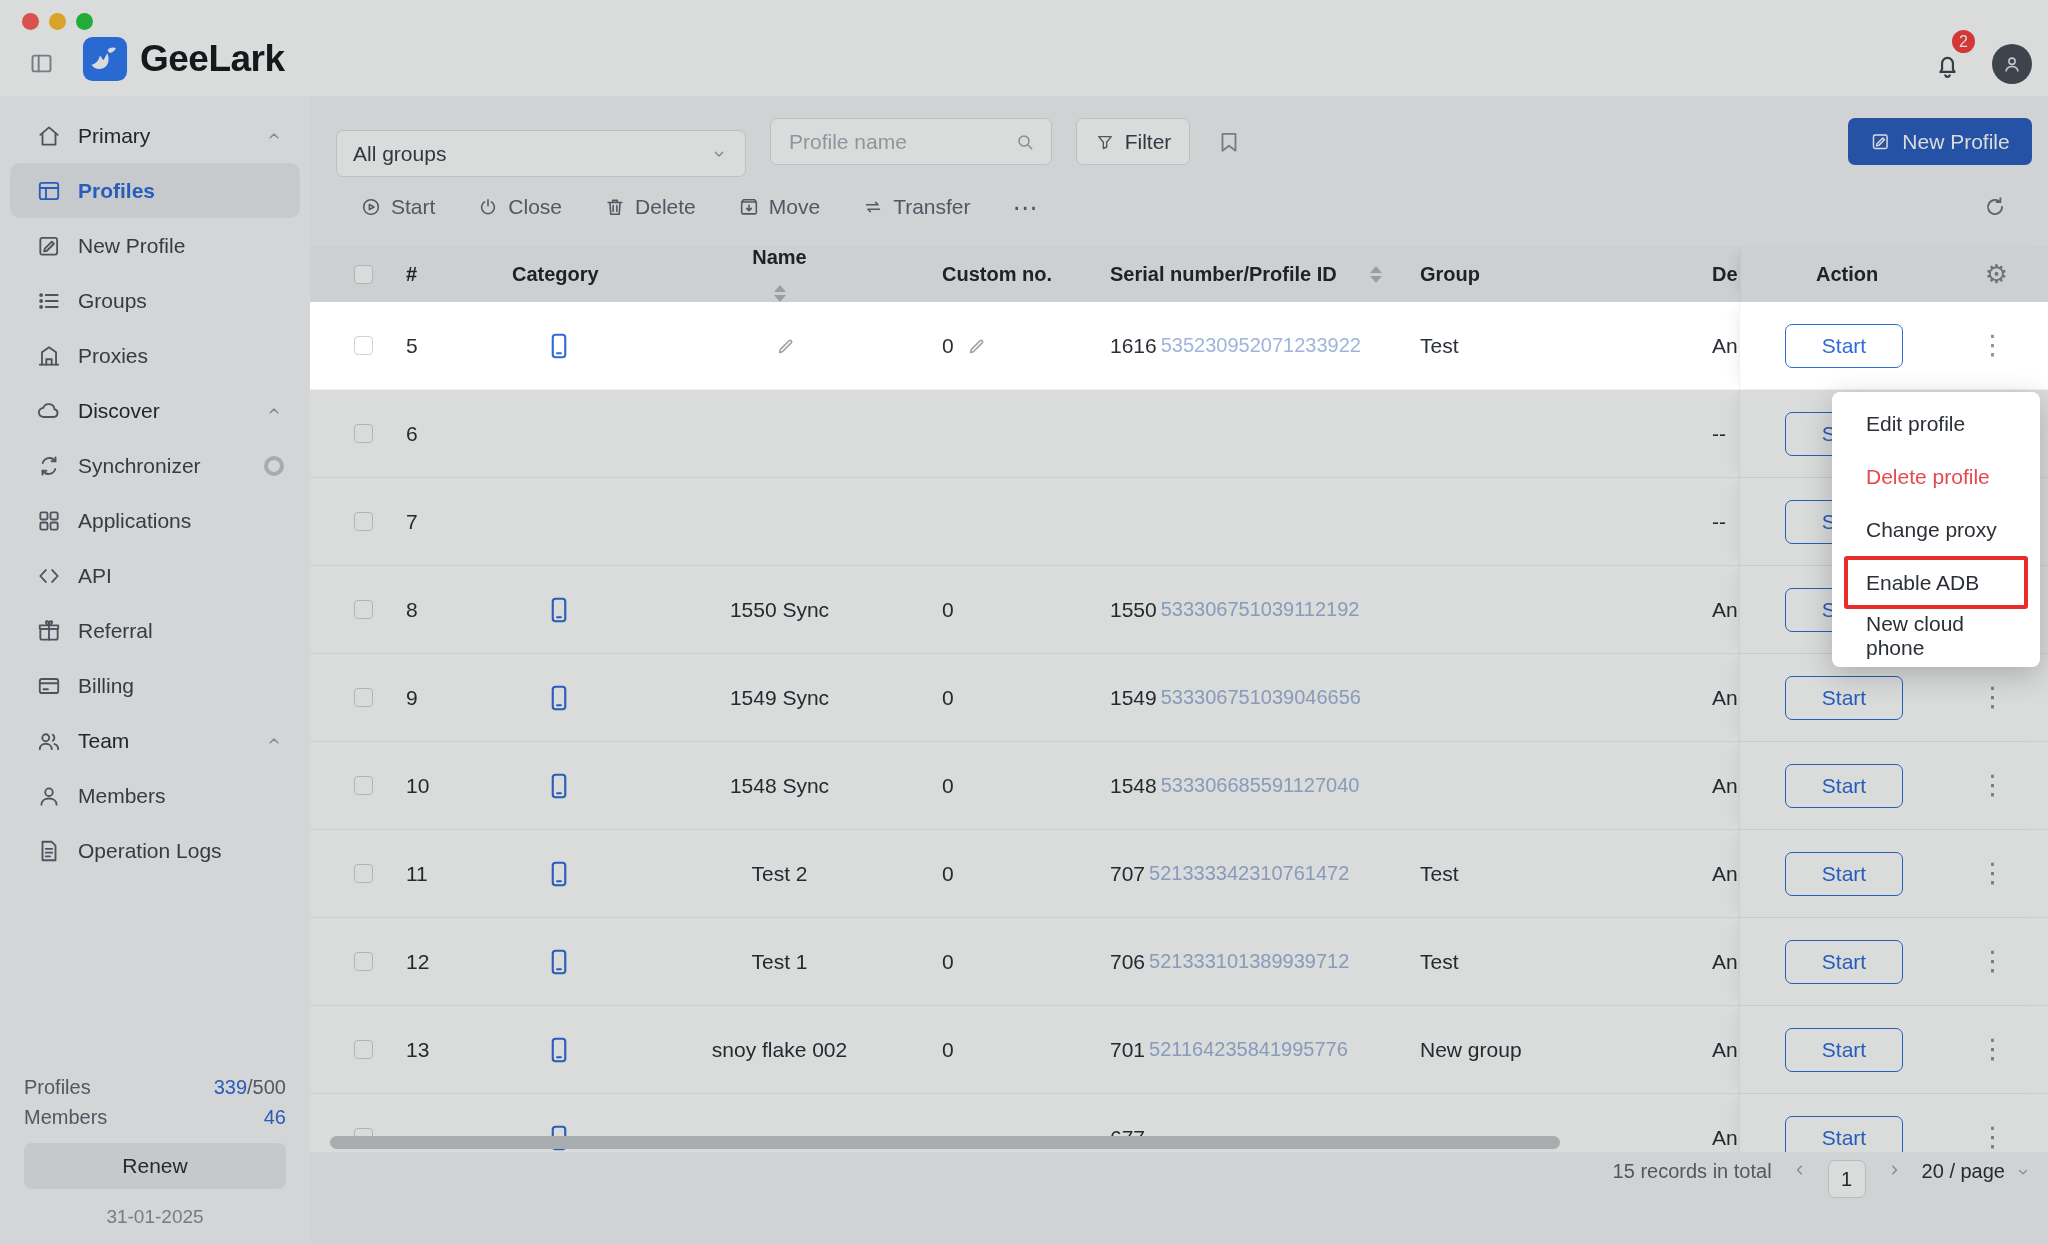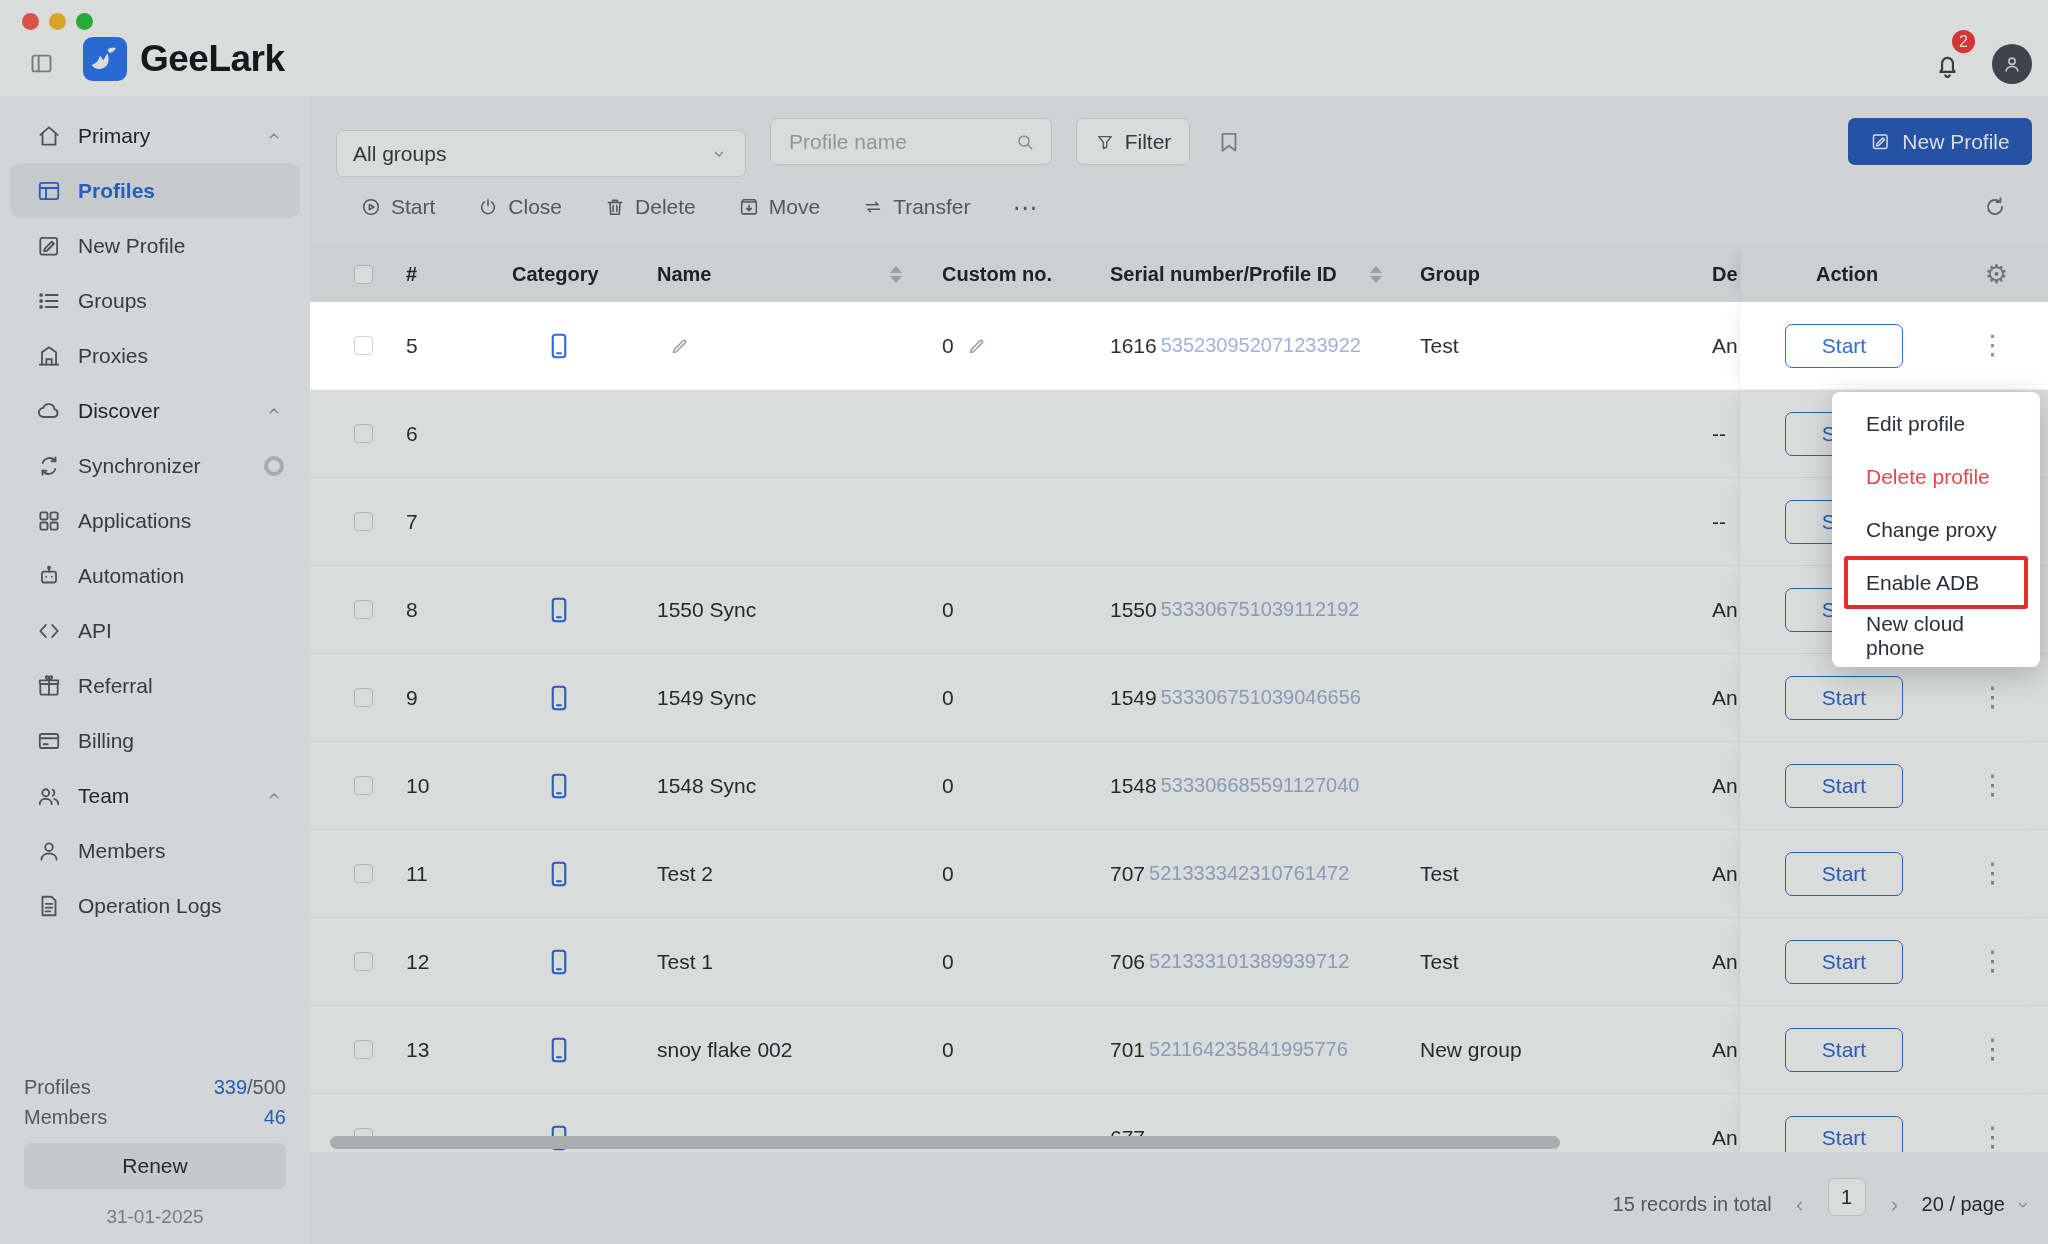--- a/index.html
+++ b/index.html
@@ -72,21 +72,21 @@
   .tb-refresh{margin-left:auto;width:26px;height:26px;color:#6b7280;}
 
   
   .table{position:absolute;left:0;right:0;top:150px;bottom:92px;background:#fff;}
   .thead{position:relative;height:56px;background:#f0f2f4;display:flex;align-items:stretch;
     font-size:20px;font-weight:600;color:#23272e;}
   .cell{display:flex;align-items:center;box-sizing:border-box;}
   .c-check{width:78px;padding-left:44px;}
   .c-num{width:112px;padding-left:18px;}
   .c-cat{width:145px;padding-left:12px;}
-  .c-name{width:285px;padding-left:12px;padding-right:28px;justify-content:space-between;}
+  .c-name{width:285px;padding-left:12px;padding-right:28px;justify-content:space-between;flex-direction:column;}
   .c-custom{width:168px;padding-left:12px;}
   .c-serial{width:310px;padding-left:12px;padding-right:26px;justify-content:space-between;}
   .c-group{width:292px;padding-left:12px;}
   .c-dev{flex:1;padding-left:12px;}
   .row .c-name,.row .c-serial{justify-content:flex-start;}
   .cb{width:19px;height:19px;border:1.5px solid #cfd3d9;border-radius:4px;background:#fff;box-sizing:border-box;flex:none;}
   .sorter{display:inline-flex;flex-direction:column;gap:3px;}
   .sorter i{width:0;height:0;border-left:6px solid transparent;border-right:6px solid transparent;display:block;}
   .sorter .up{border-bottom:7px solid #b3b8bf;}
   .sorter .down{border-top:7px solid #b3b8bf;}
@@ -103,21 +103,21 @@
   .pen{width:22px;height:22px;color:#9aa0a8;margin-left:12px;}
   .row .c-name .pen:first-child{margin-left:8px;}
   .action{position:absolute;right:0;top:0;bottom:0;width:308px;background:#fff;display:flex;align-items:center;
     border-left:1px solid #f0f1f4;box-shadow:-10px 0 14px -8px rgba(0,0,0,0.07);}
   .btn-start{margin-left:45px;width:118px;height:44px;border:1.5px solid var(--accent);color:var(--accent);
     background:#fff;border-radius:7px;font-size:21px;font-family:inherit;display:flex;align-items:center;justify-content:center;}
   .dots{position:absolute;right:42px;color:#8a9099;font-size:27px;line-height:1;}
 
   .hscroll{position:absolute;left:20px;top:1040px;width:1230px;height:13px;background:#c6c9cd;border-radius:7px;z-index:10;}
 
-  .pagination{position:absolute;right:16px;top:1064px;height:56px;display:flex;align-items:flex-end;gap:18px;
+  .pagination{position:absolute;right:16px;top:1064px;height:56px;display:flex;align-items:flex-start;gap:18px;
     font-size:20px;color:#5f6670;}
   .pchev{width:20px;height:20px;color:#9aa0a8;}
   .pgbox{width:38px;height:38px;border:1px solid #d6d9de;border-radius:7px;background:#fff;color:#2b2f36;
     display:flex;align-items:center;justify-content:center;box-sizing:border-box;}
   .page-size{display:flex;align-items:center;gap:9px;color:#2b2f36;}
   .chev-sm{width:18px;height:18px;color:#9aa0a8;}
 
   
   .dim{position:fixed;inset:0;background:rgba(10,12,16,0.15);z-index:50;pointer-events:none;}
   .context-menu{position:absolute;left:1832px;top:392px;width:208px;z-index:70;background:#fff;border-radius:8px;
@@ -256,32 +256,20 @@
             <rect x="4" y="13.4" width="6.6" height="6.6" rx="1.4"></rect>
             <rect x="13.4" y="13.4" width="6.6" height="6.6" rx="1.4"></rect>
           </svg>
         </span>
          <span>Applications</span>
 
        </div>
       <div class="nav-row item">
          <span class="icon ni">
           <svg viewBox="0 0 24 24">
-            <rect x="5.5" y="8" width="13" height="10" rx="2"></rect>
-            <path d="M12 8V5.3"></path>
-            <circle cx="12" cy="4.3" r="1"></circle>
-            <path d="M9.4 12.6h.01M14.6 12.6h.01"></path>
-          </svg>
-        </span>
-         <span>Automation</span>
-
-       </div>
-      <div class="nav-row item">
-         <span class="icon ni">
-          <svg viewBox="0 0 24 24">
             <path d="M9 6.5L4 12l5 5.5M15 6.5L20 12l-5 5.5"></path>
           </svg>
         </span>
          <span>API</span>
 
        </div>
       <div class="nav-row item">
          <span class="icon ni">
           <svg viewBox="0 0 24 24">
             <rect x="4" y="10" width="16" height="10" rx="1.5"></rect>

